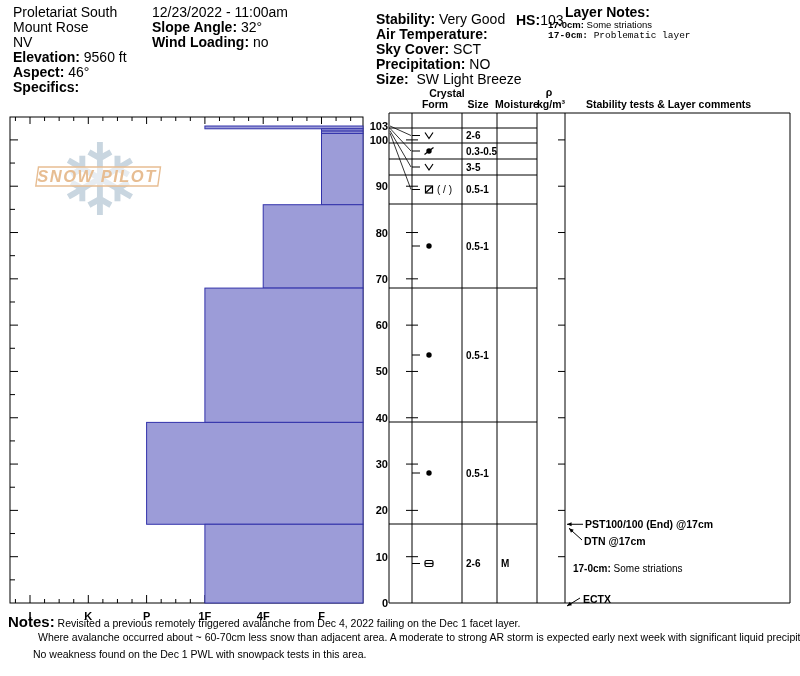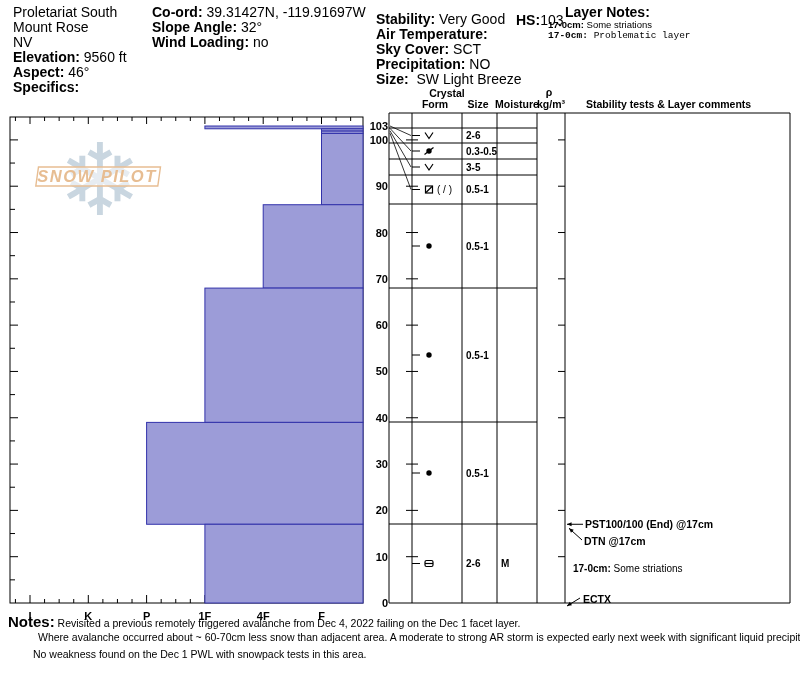--- a/index.html
+++ b/index.html
@@ -19,21 +19,21 @@
 <div class="abs hdrcol" style="left:13px;top:5px;">
   <div>Proletariat South</div>
   <div>Mount Rose</div>
   <div>NV</div>
   <div><b>Elevation:</b> <span>9560 ft</span></div>
   <div><b>Aspect:</b> <span>46°</span></div>
   <div><b>Specifics:</b> <span></span></div>
 </div>
 
 <div class="abs hdrcol" style="left:152px;top:5px;">
-  <div><b>Co-ord:</b> <span>39.31427N, -119.91697W</span></div>
+  <div>12/23/2022 - 11:00am</div>
   <div><b>Slope Angle:</b> <span>32°</span></div>
   <div><b>Wind Loading:</b> <span>no</span></div>
 </div>
 
 <div class="abs hdrcol" style="left:376px;top:5px;margin-top:7px;">
   <div><b>Stability:</b> <span>Very Good</span></div>
   <div><b>Air Temperature:</b> <span></span></div>
   <div><b>Sky Cover:</b> <span>SCT</span></div>
   <div><b>Precipitation:</b> <span>NO</span></div>
   <div><b>Size:</b>&nbsp; <span>SW Light Breeze</span></div>

